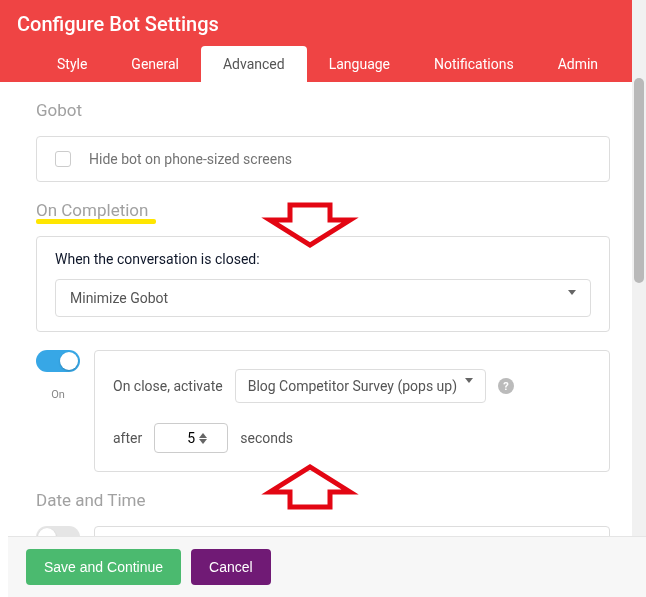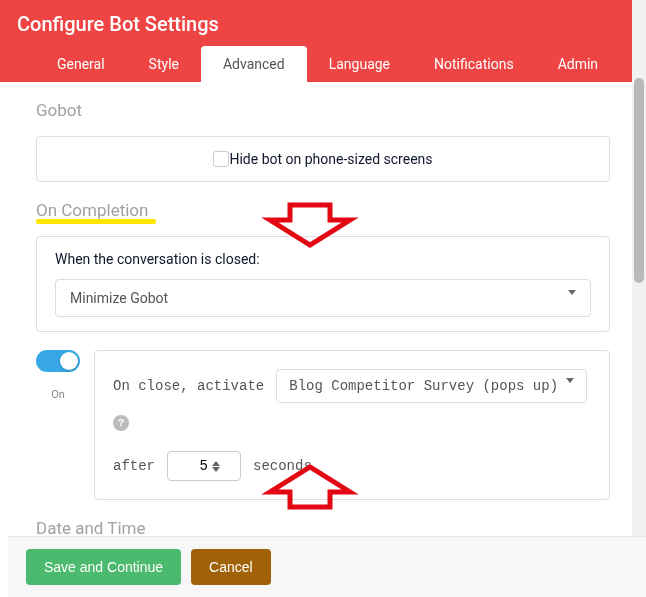--- a/index.html
+++ b/index.html
@@ -64,24 +64,23 @@
   }
   .card {
     border: 1px solid #ddd;
     border-radius: 4px;
     padding: 14px 18px;
     margin-bottom: 18px;
   }
   .checkbox-row {
     display: flex;
     align-items: center;
-    gap: 0;
-    font-size: 14px;
-    color: #0f172a;
-    justify-content: center;
+    gap: 18px;
+    font-size: 14px;
+    color: #737373;
   }
   .checkbox {
     width: 16px; height: 16px;
     border: 1px solid #ccc;
     border-radius: 3px;
     background: #fff;
     display: inline-block;
   }
   .field-label {
     font-size: 14px;
@@ -144,21 +143,20 @@
     border-radius: 4px;
     padding: 18px;
     flex: 1;
   }
   .flex-row {
     display: flex;
     align-items: center;
     gap: 12px;
     flex-wrap: wrap;
     margin-bottom: 18px;
-    font-family: Liberation Mono, monospace;
   }
   .flex-row:last-child { margin-bottom: 0; margin-top: 20px; }
   .inline-text { font-size: 14px; color: #555; }
   .pill-select {
     border: 1px solid #ddd;
     border-radius: 4px;
     padding: 8px 12px;
     font-size: 14px;
     color: #555;
     display: flex;
@@ -213,21 +211,21 @@
     gap: 10px;
   }
   .btn {
     border: none;
     border-radius: 4px;
     padding: 10px 18px;
     font-size: 14px;
     cursor: pointer;
   }
   .btn-primary { background: #4bba6f; color: #fff; }
-  .btn-secondary { background: #a16207; color: #fff; text-align: right; }
+  .btn-secondary { background: #701a75; color: #fff; text-align: right; }
   .scrollbar-track {
     position: absolute;
     right: 0; top: 0;
     width: 14px; height: 543px;
     background: #f1f1f1;
   }
   .scrollbar-thumb {
     position: absolute;
     right: 2px; top: 78px;
     width: 10px; height: 205px;
@@ -238,22 +236,22 @@
     position: absolute;
     pointer-events: none;
   }
 </style>
 </head>
 <body>
 
 <div class="header">
   <div class="header-title">Configure Bot Settings</div>
   <div class="tabs">
+    <div class="tab">Style</div>
     <div class="tab">General</div>
-    <div class="tab">Style</div>
     <div class="tab active">Advanced</div>
     <div class="tab">Language</div>
     <div class="tab">Notifications</div>
     <div class="tab">Admin</div>
   </div>
 </div>
 
 <div class="content">
 
   <div class="section-title">Gobot</div>

